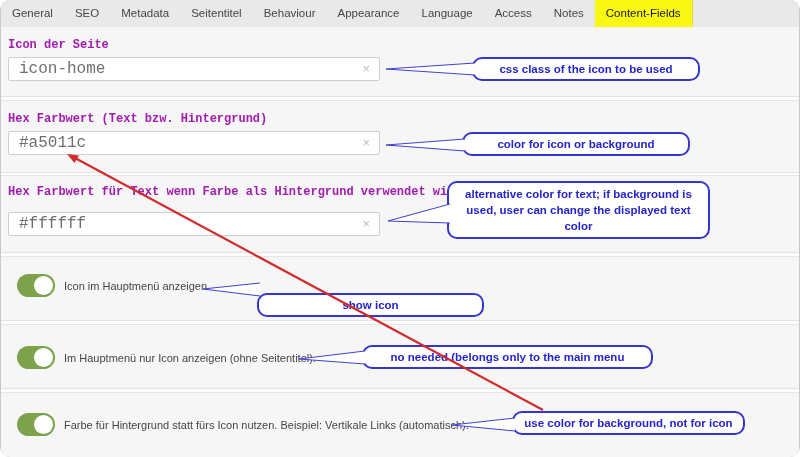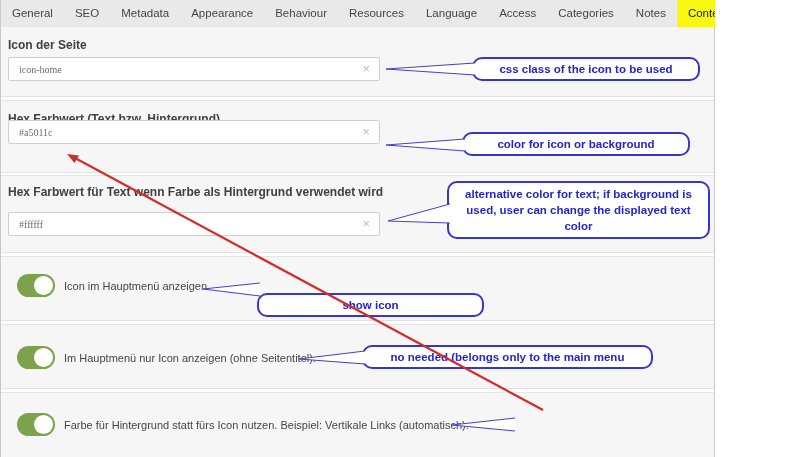--- a/index.html
+++ b/index.html
@@ -1,19 +1,20 @@
 <!DOCTYPE html>
 <html><head>
 <meta charset="utf-8">
 <style>
   html,body{margin:0;padding:0;background:#fff;}
   .page{
-    position:relative;width:715px;height:457px;overflow:hidden;background:#fff;
+    position:relative;width:800px;height:457px;overflow:hidden;background:#fff;
     box-shadow:inset 0 0 0 1px #c9c9c9;
     font-family:"Liberation Sans","DejaVu Sans",sans-serif;
+    border-radius:10px;
   }
   
   .tabbar{
     position:absolute;top:0;left:1px;right:1px;height:27px;
     background:#e9e9e9;border-bottom:1px solid #d4d4d4;
     display:flex;align-items:stretch;
   }
   .tab{
     padding:0 11px;line-height:27px;font-size:11.5px;color:#454545;
     cursor:pointer;white-space:nowrap;
@@ -22,27 +23,27 @@
   
   .section{position:absolute;left:1px;right:1px;background:#f6f6f6;
     border-top:1px solid #e6e6e6;border-bottom:1px solid #e2e2e2;}
   .s1{top:27px;height:69px;border-top:none;}
   .s2{top:100px;height:71px;}
   .s3{top:175px;height:76px;}
   .s4{top:256px;height:63px;}
   .s5{top:324px;height:63px;}
   .s6{top:392px;height:64px;border-bottom:none;}
   
-  .flabel{position:absolute;left:8px;font-size:12px;font-weight:bold;color:#404040;white-space:nowrap;}
+  .flabel{position:absolute;left:8px;font-size:12px;font-weight:bold;color:#a21caf;white-space:nowrap;font-family:Liberation Mono, monospace;}
   .field{position:absolute;left:8px;width:372px;height:24px;background:#fff;
     border:1px solid #cfcfcf;border-radius:2px;box-sizing:border-box;}
   .field input{
     position:absolute;left:0;top:0;width:340px;height:22px;border:none;outline:none;
-    background:transparent;padding:0 0 0 10px;font-family:Liberation Serif, serif;
-    font-size:10px;color:#6e6e6e;
+    background:transparent;padding:0 0 0 10px;font-family:Liberation Mono, monospace;
+    font-size:16px;color:#6e6e6e;
   }
   .clear{position:absolute;right:9px;top:3px;font-size:13px;line-height:16px;color:#bcbcbc;cursor:pointer;}
   
   .toggle{position:absolute;left:17px;width:38px;height:23px;border-radius:12px;
     background:#7da24c;cursor:pointer;}
   .knob{position:absolute;right:2px;top:2px;width:19px;height:19px;border-radius:50%;background:#fff;}
   .tlabel{position:absolute;left:64px;font-size:11px;color:#454545;white-space:nowrap;}
   
   .co{position:absolute;box-sizing:border-box;background:#fff;border:2px solid #3535cf;
     border-radius:10px;color:#2424cc;font-weight:bold;font-size:11.5px;text-align:center;
@@ -53,45 +54,44 @@
 </style>
 </head>
 <body>
 
 <div class="page">
 
   <div class="tabbar">
     <div class="tab">General</div>
     <div class="tab">SEO</div>
     <div class="tab">Metadata</div>
+    <div class="tab">Seitentitel</div>
+    <div class="tab">Behaviour</div>
     <div class="tab">Appearance</div>
-    <div class="tab">Behaviour</div>
-    <div class="tab">Resources</div>
     <div class="tab">Language</div>
     <div class="tab">Access</div>
-    <div class="tab">Categories</div>
     <div class="tab">Notes</div>
     <div class="tab active">Content-Fields</div>
   </div>
 
   <div class="section s1"></div>
   <div class="section s2"></div>
   <div class="section s3"></div>
   <div class="section s4"></div>
   <div class="section s5"></div>
   <div class="section s6"></div>
 
   <div class="flabel" style="top:38px;">Icon der Seite</div>
   <div class="field" style="top:57px;">
     <input type="text" value="icon-home" style="">
     <span class="clear">×</span>
   </div>
 
   <div class="flabel" style="top:112px;">Hex Farbwert (Text bzw. Hintergrund)</div>
-  <div class="field" style="top:120px;">
+  <div class="field" style="top:131px;">
     <input type="text" value="#a5011c" style="">
     <span class="clear">×</span>
   </div>
 
   <div class="flabel" style="top:185px;">Hex Farbwert für Text wenn Farbe als Hintergrund verwendet wird</div>
   <div class="field" style="top:212px;">
     <input type="text" value="#ffffff" style="">
     <span class="clear">×</span>
   </div>
 
@@ -108,20 +108,21 @@
   <div class="toggle" style="top:413px;">
     <span class="knob"></span>
   </div>
   <div class="tlabel" style="top:419px;">Farbe für Hintergrund statt fürs Icon nutzen. Beispiel: Vertikale Links (automatisch).</div>
 
   <div class="co" style="left:472px;top:57px;width:228px;">css class of the icon to be used</div>
   <div class="co" style="left:462px;top:132px;width:228px;">color for icon or background</div>
   <div class="co multi" style="left:447px;top:181px;width:263px;">alternative color for text; if background is used, user can change the displayed text color</div>
   <div class="co" style="left:257px;top:277px;width:227px;margin-top:16px;">show icon</div>
   <div class="co" style="left:362px;top:345px;width:291px;">no needed (belongs only to the main menu</div>
+  <div class="co" style="left:512px;top:411px;width:233px;">use color for background, not for icon</div>
 
   <svg class="overlay" width="800" height="457" viewBox="0 0 800 457">
 
     <g stroke="#4040cf" stroke-width="1" fill="none">
       <polygon points="386,69 475,63 475,75" fill="#ffffff" stroke="none"></polygon>
       <path d="M386,69 L475,63 M386,69 L475,75"></path>
       <polygon points="386,145 465,139 465,151" fill="#ffffff" stroke="none"></polygon>
       <path d="M386,145 L465,139 M386,145 L465,151"></path>
       <polygon points="388,221 450,204 450,223" fill="#ffffff" stroke="none"></polygon>
       <path d="M388,221 L450,204 M388,221 L450,223"></path>

